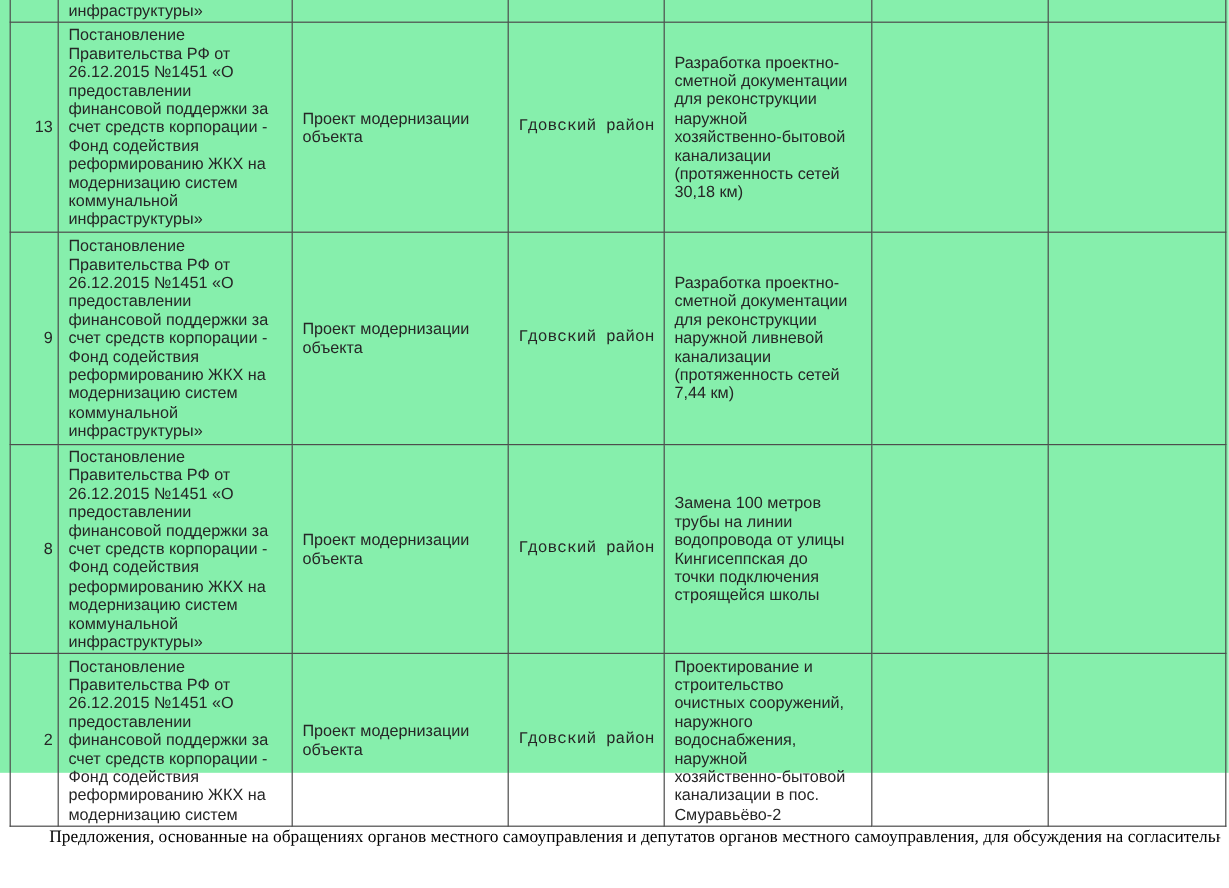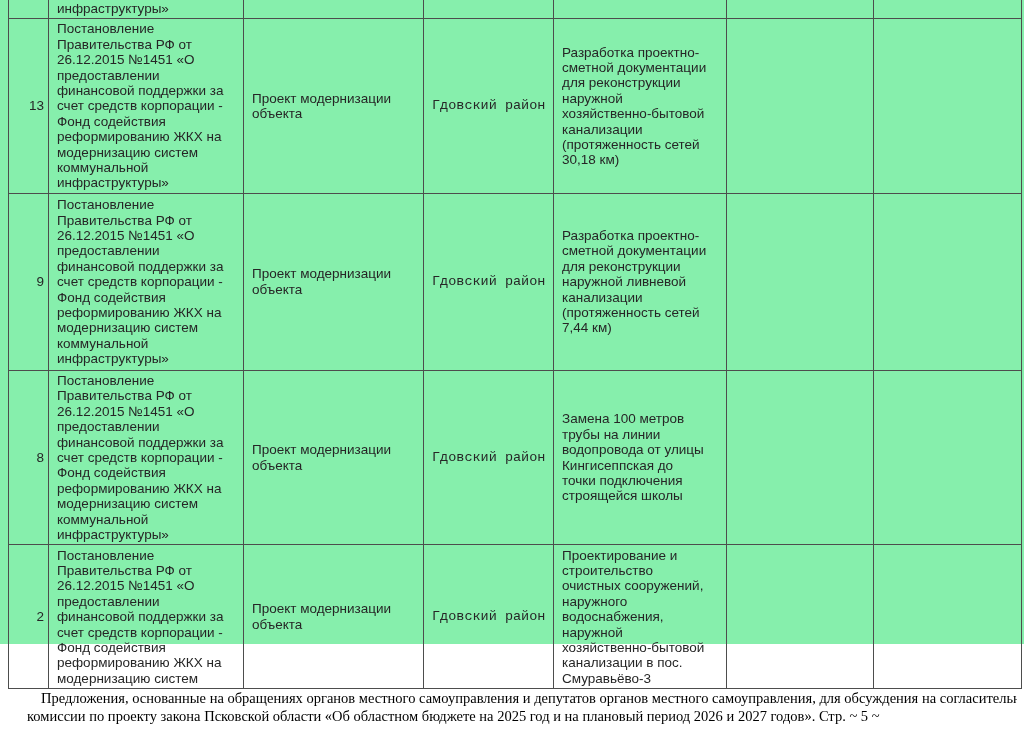--- a/index.html
+++ b/index.html
@@ -175,25 +175,24 @@
 объекта</td>
         <td class="cell-district">Гдовский район</td>
         <td class="cell-desc">Проектирование и
 строительство
 очистных сооружений,
 наружного
 водоснабжения,
 наружной
 хозяйственно-бытовой
 канализации в пос.
-Смуравьёво-3</td>
+Смуравьёво-2</td>
         <td class="cell-extra"></td>
         <td class="cell-extra"></td>
       </tr>
     </tbody>
   </table>
 
   <div class="footer">
     <div class="line1">Предложения, основанные на обращениях органов местного самоуправления и депутатов органов местного самоуправления, для обсуждения на согласительной</div>
-    <div class="line2">комиссии по проекту закона Псковской области «Об областном бюджете на 2025 год и на плановый период 2026 и 2027 годов». Стр. ~ 5 ~</div>
   </div>
 
 </div>
 
 </body></html>

